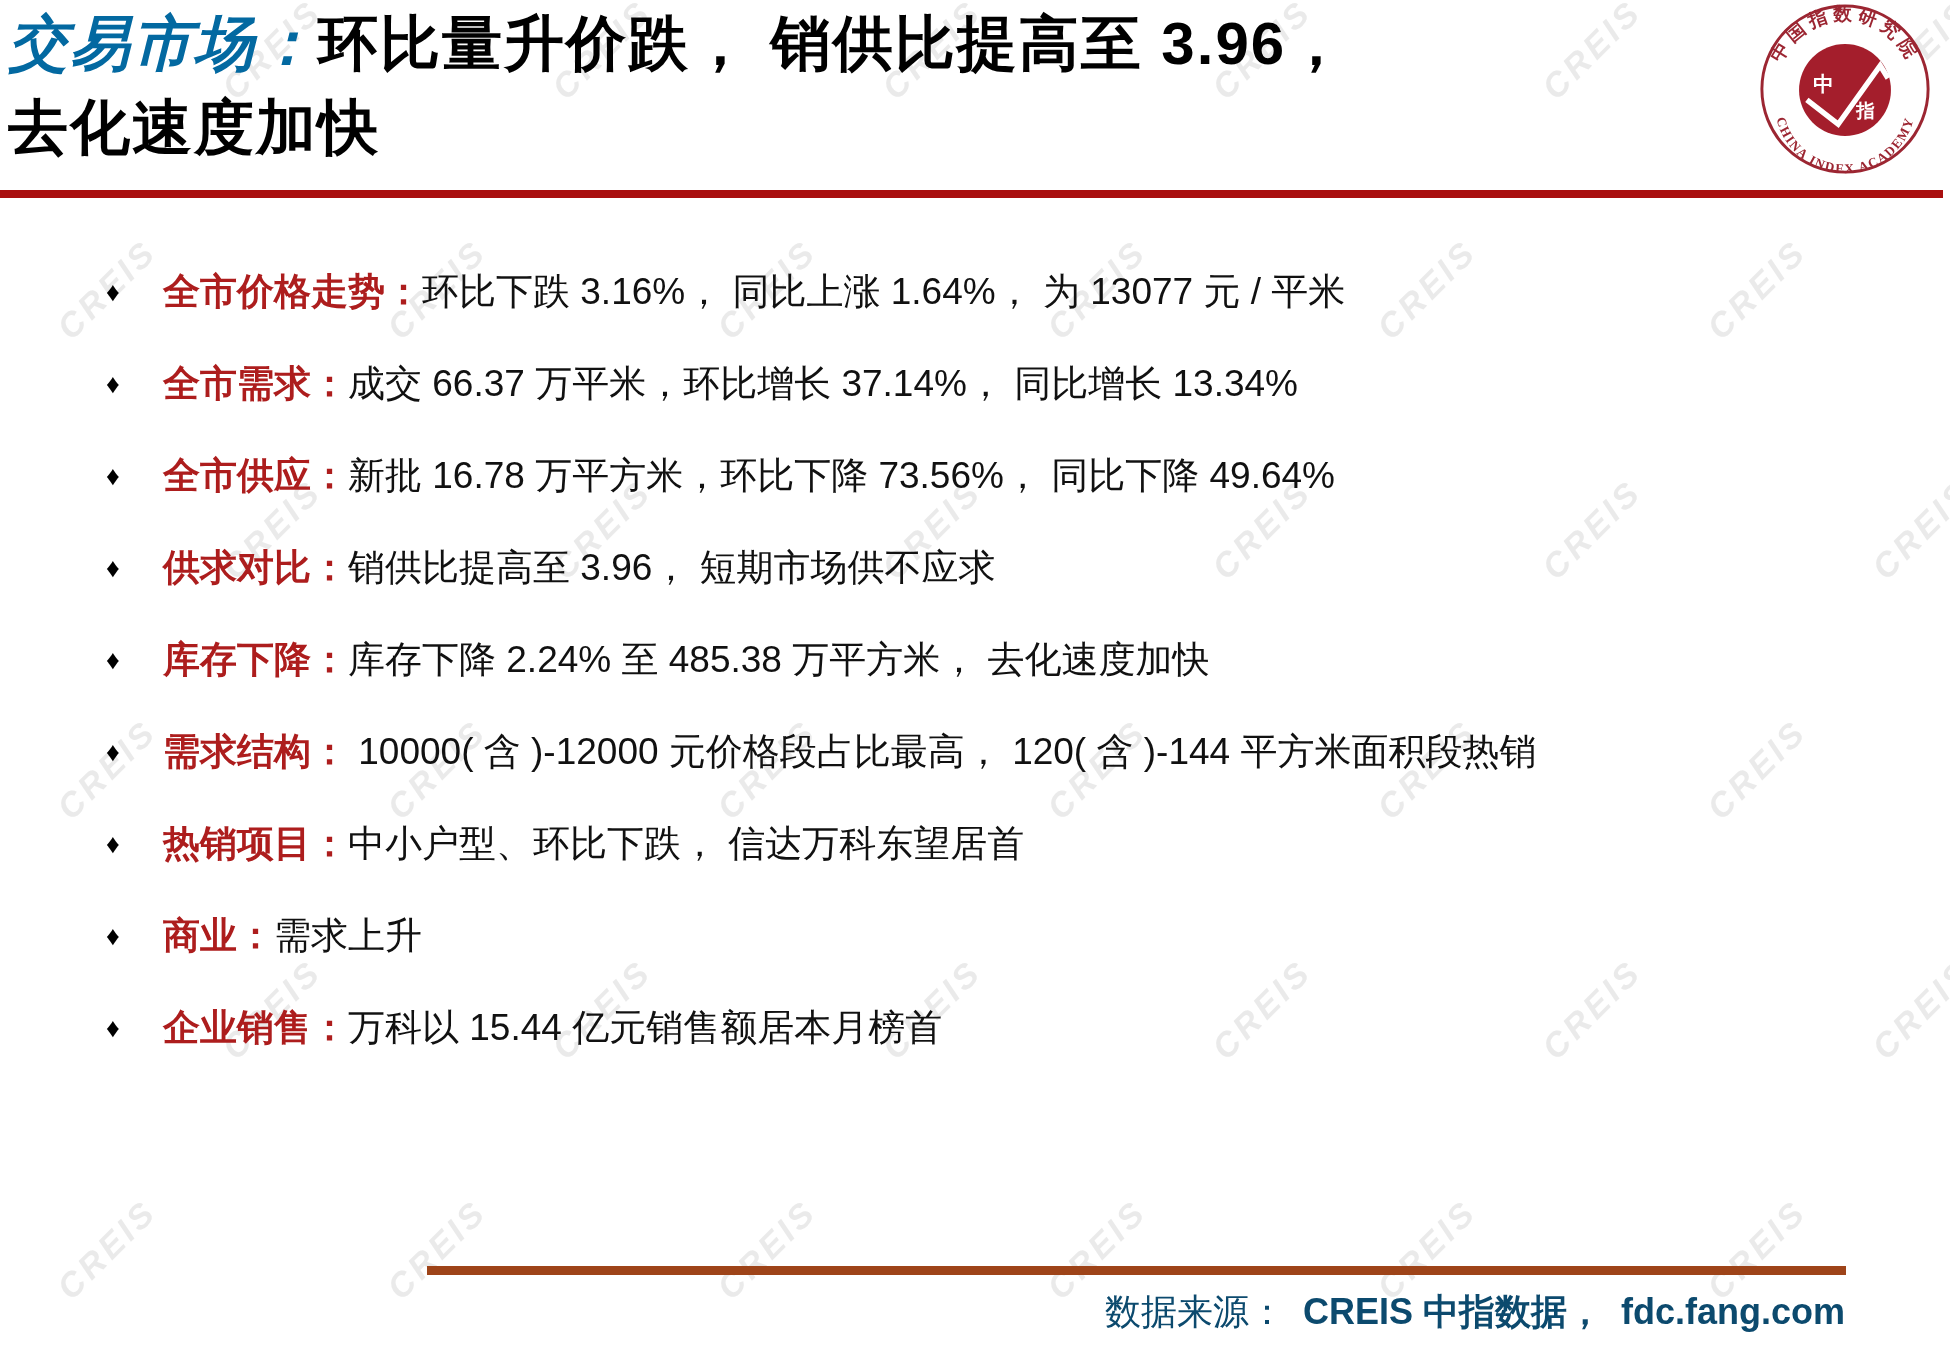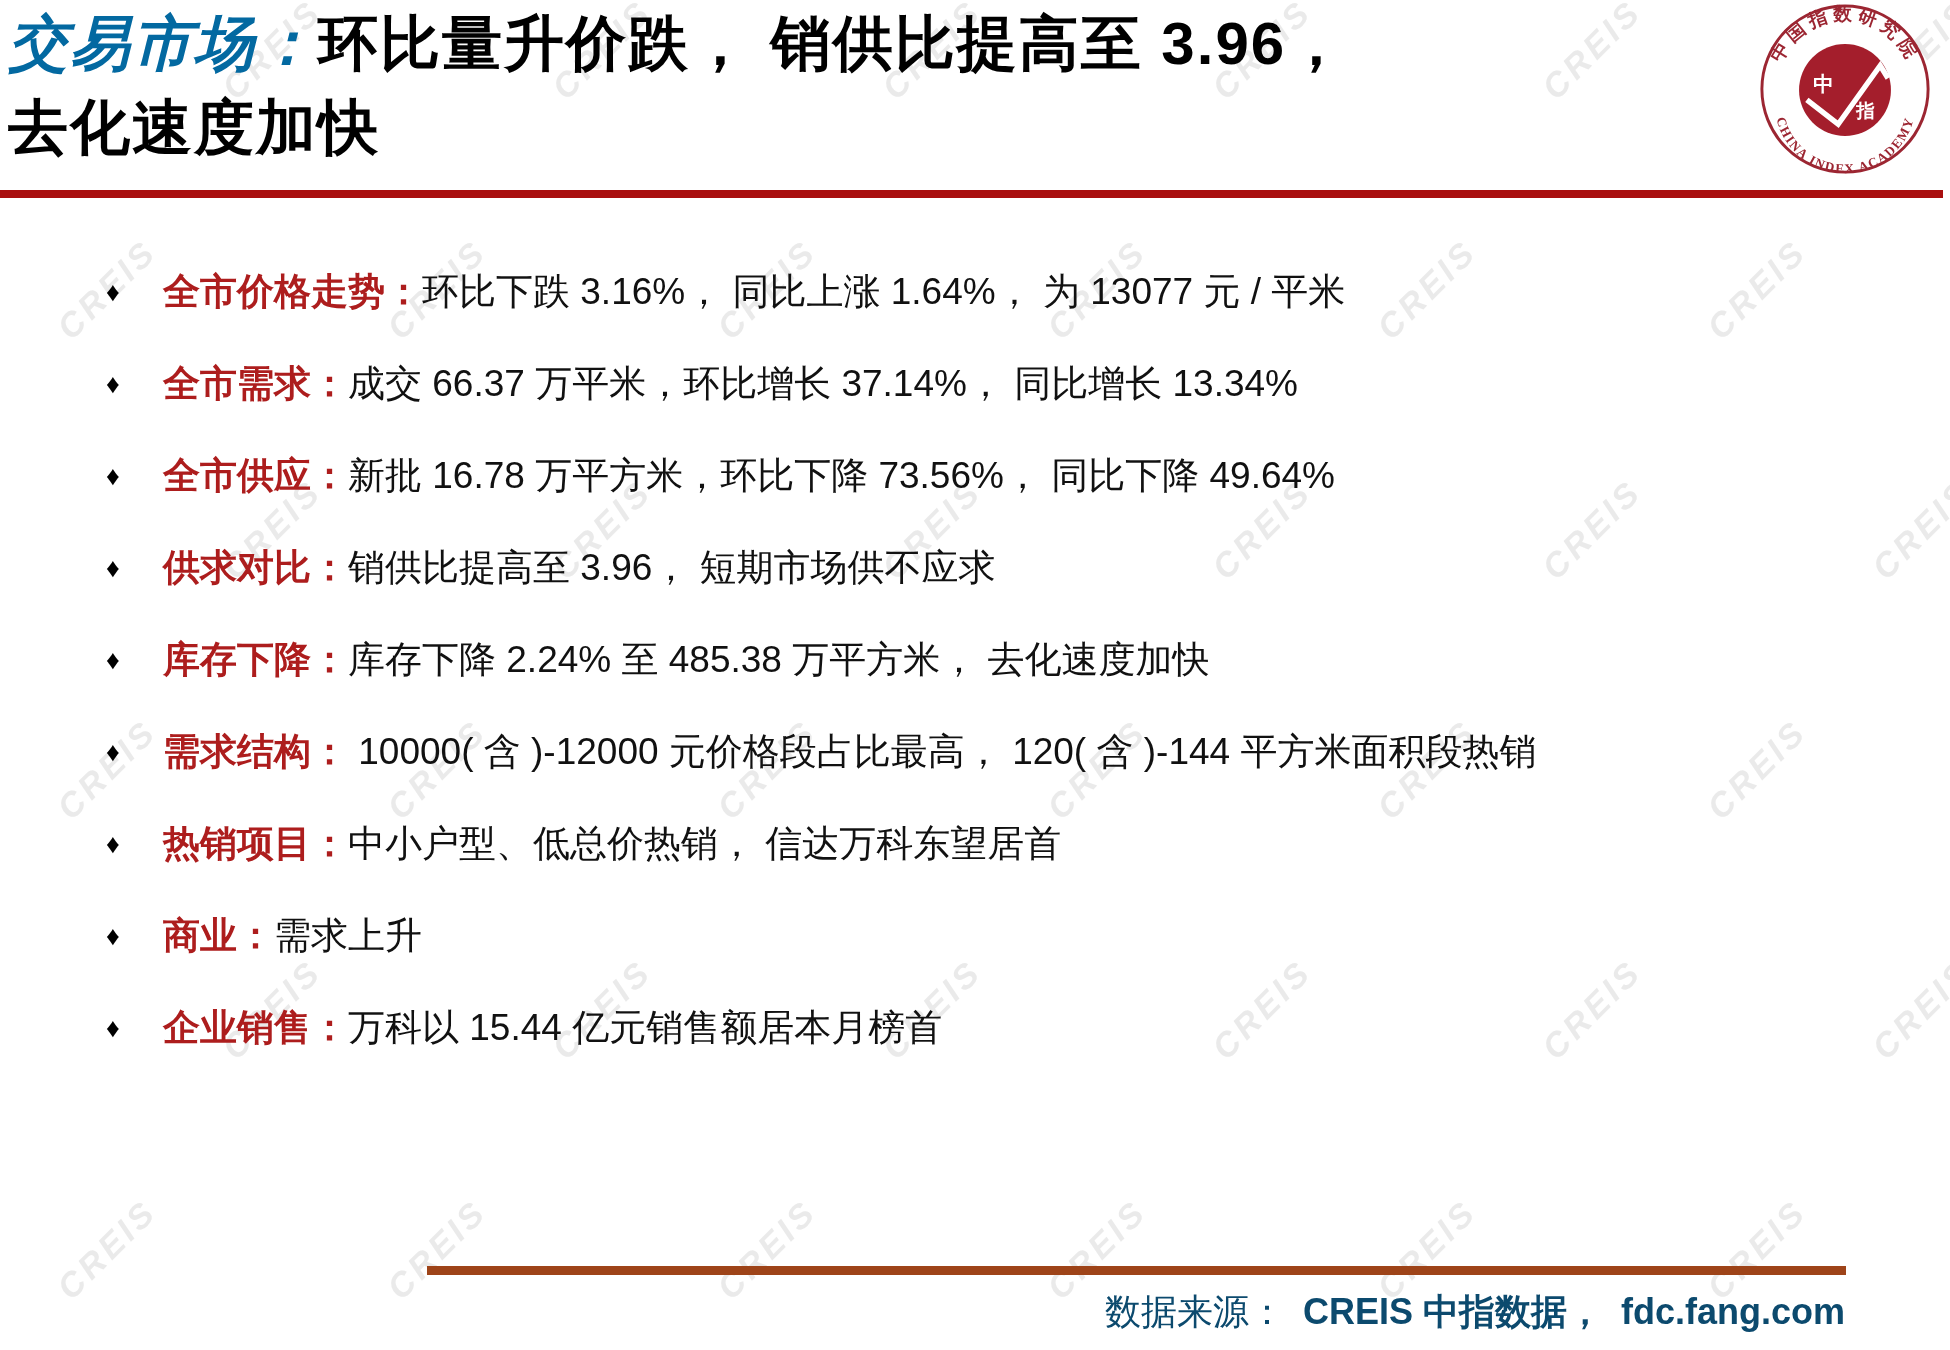--- a/index.html
+++ b/index.html
@@ -154,21 +154,21 @@
 
   <div class="title-rule"></div>
 
   <ul class="bullets">
     <li><span class="diamond">♦</span><span class="b-label">全市价格走势</span><span class="b-colon">：</span><span class="b-text">环比下跌 3.16%， 同比上涨 1.64%， 为 13077 元 / 平米</span></li>
     <li><span class="diamond">♦</span><span class="b-label">全市需求</span><span class="b-colon">：</span><span class="b-text">成交 66.37 万平米，环比增长 37.14%， 同比增长 13.34%</span></li>
     <li><span class="diamond">♦</span><span class="b-label">全市供应</span><span class="b-colon">：</span><span class="b-text">新批 16.78 万平方米，环比下降 73.56%， 同比下降 49.64%</span></li>
     <li><span class="diamond">♦</span><span class="b-label">供求对比</span><span class="b-colon">：</span><span class="b-text">销供比提高至 3.96， 短期市场供不应求</span></li>
     <li><span class="diamond">♦</span><span class="b-label">库存下降</span><span class="b-colon">：</span><span class="b-text">库存下降 2.24% 至 485.38 万平方米， 去化速度加快</span></li>
     <li><span class="diamond">♦</span><span class="b-label">需求结构</span><span class="b-colon">：</span><span class="b-text"> 10000( 含 )-12000 元价格段占比最高， 120( 含 )-144 平方米面积段热销</span></li>
-    <li><span class="diamond">♦</span><span class="b-label">热销项目</span><span class="b-colon">：</span><span class="b-text">中小户型、低总价热销， 信达万科东望居首</span></li>
+    <li><span class="diamond">♦</span><span class="b-label">热销项目</span><span class="b-colon">：</span><span class="b-text">中小户型、环比下跌， 信达万科东望居首</span></li>
     <li><span class="diamond">♦</span><span class="b-label">商业</span><span class="b-colon">：</span><span class="b-text">需求上升</span></li>
     <li><span class="diamond">♦</span><span class="b-label">企业销售</span><span class="b-colon">：</span><span class="b-text">万科以 15.44 亿元销售额居本月榜首</span></li>
   </ul>
 
   <div class="footer-rule"></div>
 
   <div class="footer">
     <span>数据来源：</span><span class="gap"></span><span class="bold">CREIS 中指数据，</span><span class="gap"></span><span class="bold">fdc.fang.com</span>
   </div>
 

